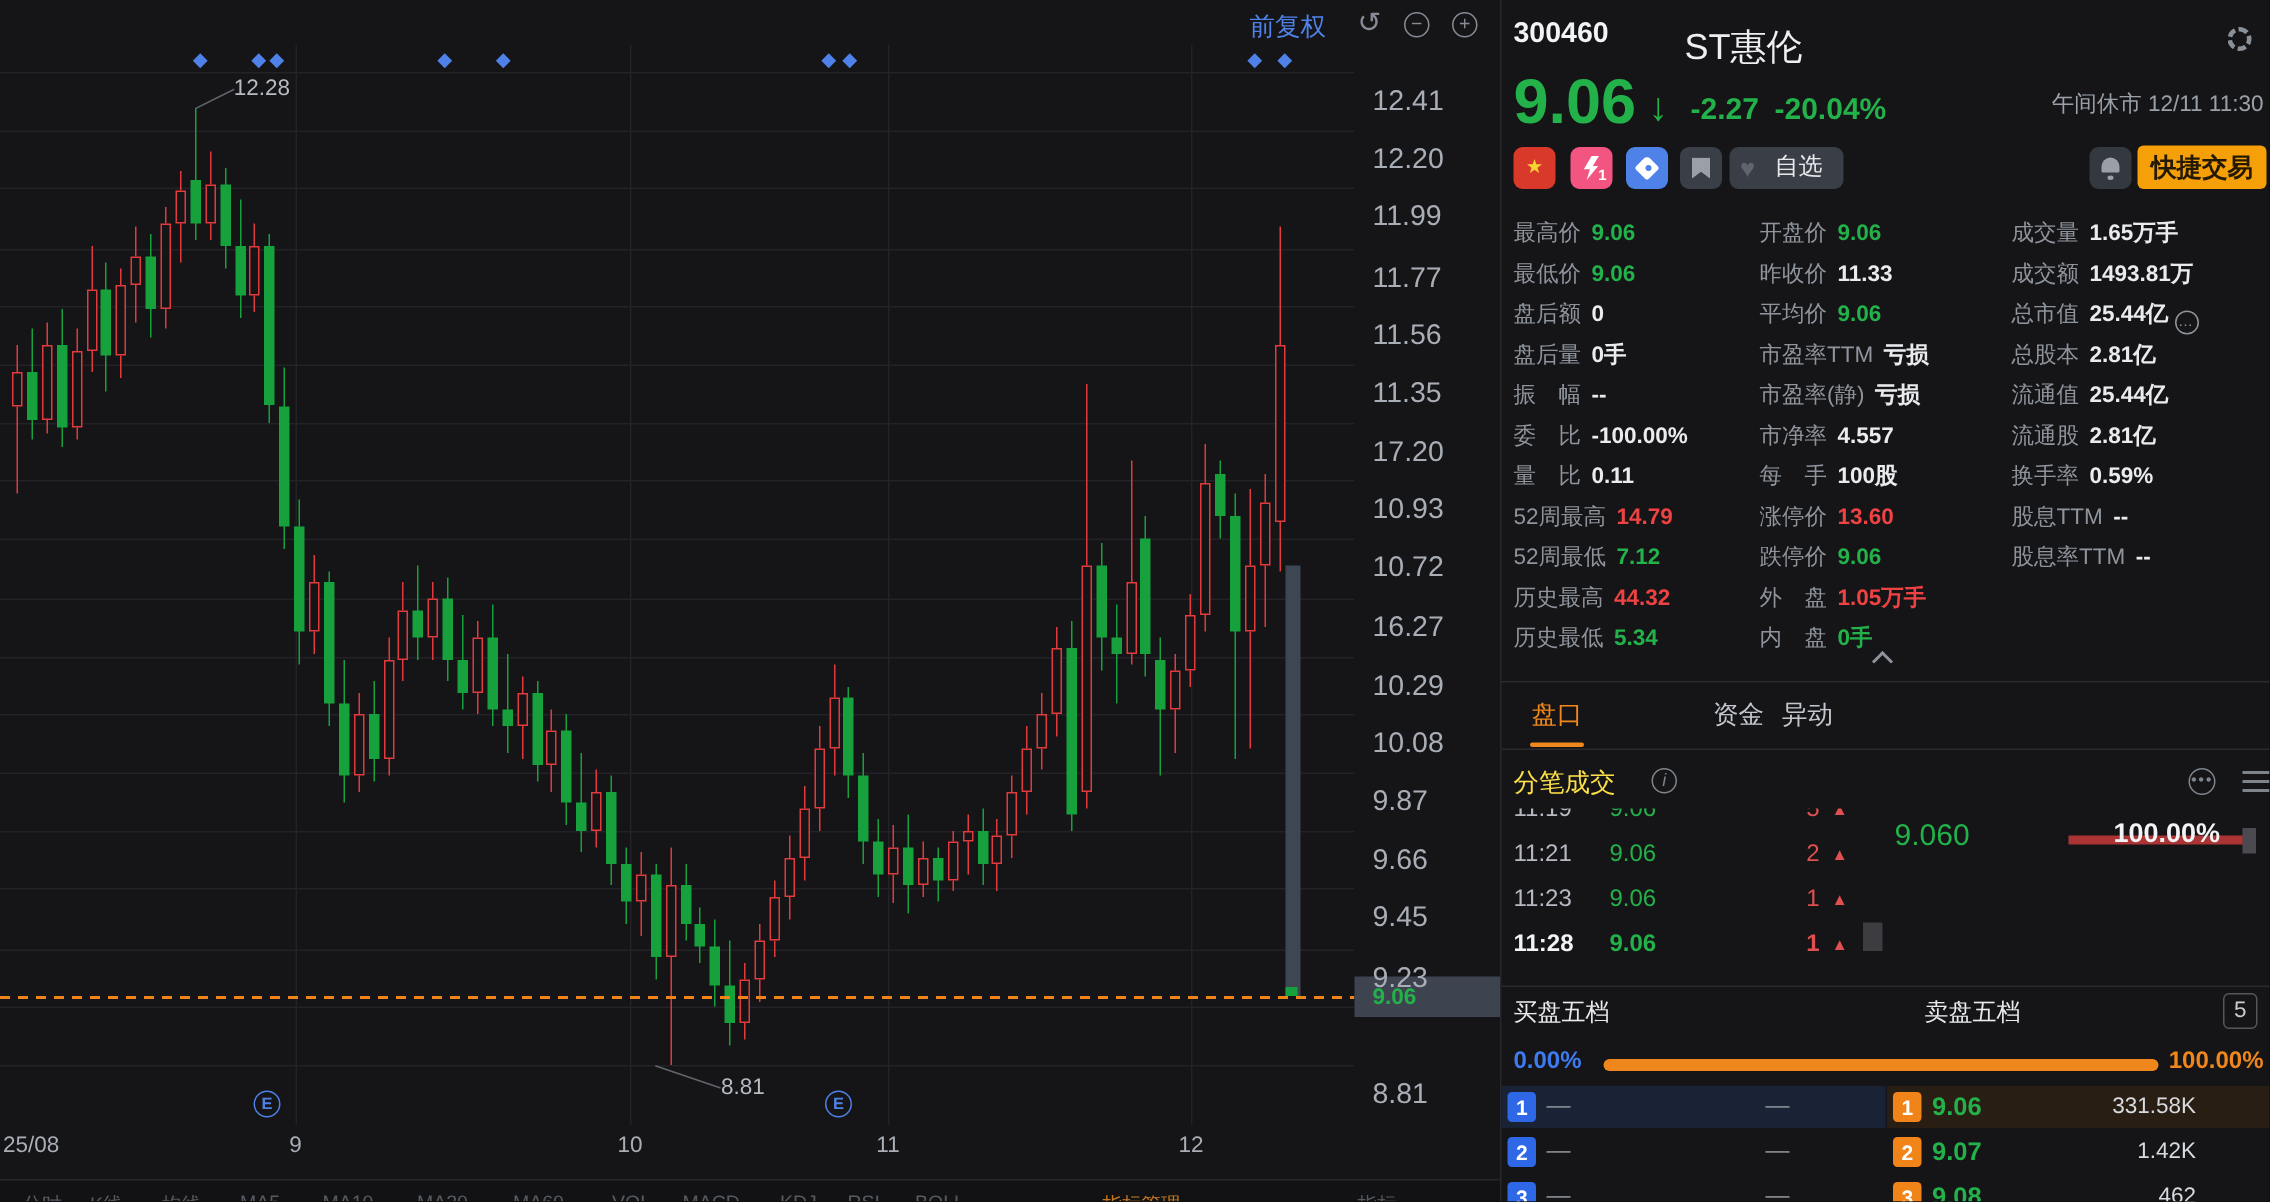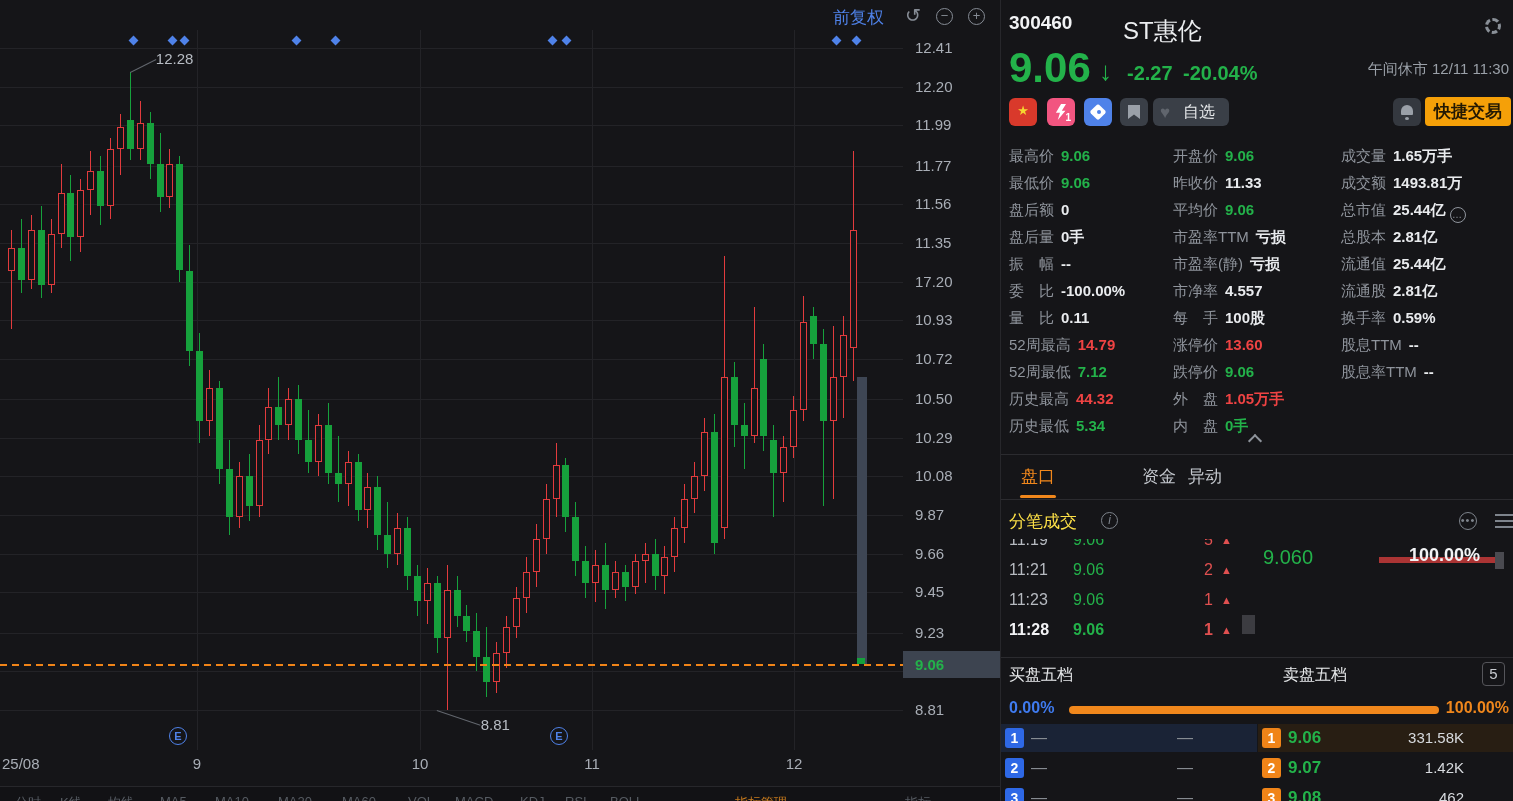--- a/index.html
+++ b/index.html
@@ -6,21 +6,21 @@
   *{box-sizing:border-box;font-family:"Liberation Sans","DejaVu Sans",sans-serif;}
   #app{position:relative;width:1513px;height:801px;background:#151518;overflow:hidden;color:#d7dade;}
   
   #chart-wrap{position:absolute;left:0;top:0;width:1000px;height:801px;background:#151518;}
   #chart-canvas{position:absolute;left:0;top:0;width:903px;height:786px;overflow:hidden;}
   .gridline-h{position:absolute;left:0;width:903px;height:1px;background:#232327;}
   .gridline-v{position:absolute;top:30px;width:1px;height:720px;background:#232327;}
   .wick{position:absolute;width:1px;}
   .body-up{position:absolute;border:1px solid #e23b3d;background:#151518;}
   .body-down{position:absolute;background:#16a13c;}
-  .yaxis-label{position:absolute;left:915px;font-size:15px;color:#a9aeb6;}
+  .yaxis-label{position:absolute;left:915px;font-size:19px;color:#a9aeb6;margin-top:18px;}
   .xaxis-label{position:absolute;top:755px;font-size:15px;color:#a9aeb6;}
   .diamond{position:absolute;width:7px;height:7px;background:#4f82e9;transform:rotate(45deg);top:37px;}
   .ecircle{position:absolute;top:727px;width:18px;height:18px;border:1.5px solid #4f82e9;border-radius:50%;
            color:#4f82e9;font-size:11px;font-weight:bold;text-align:center;line-height:16px;}
   .anno{position:absolute;font-size:15px;color:#b7bcc3;}
   .anno-line{position:absolute;height:1px;background:#62666d;transform-origin:0 0;}
   #price-line{position:absolute;left:0;width:903px;height:2px;
     background:repeating-linear-gradient(90deg,#f08418 0 7px,transparent 7px 12px);}
   #cur-price-box{position:absolute;left:903px;width:97px;height:27px;background:#3d4450;
     color:#23b24a;font-size:15px;font-weight:bold;line-height:27px;padding-left:12px;}
@@ -363,21 +363,21 @@
       </div>
   <div class="yaxis-label" style="top: 39px;">12.41</div>
       <div class="yaxis-label" style="top: 77.6169px;">12.20</div>
       <div class="yaxis-label" style="top: 116.234px;">11.99</div>
       <div class="yaxis-label" style="top: 156.69px;">11.77</div>
       <div class="yaxis-label" style="top: 195.306px;">11.56</div>
       <div class="yaxis-label" style="top: 233.923px;">11.35</div>
       <div class="yaxis-label" style="top: 272.54px;">17.20</div>
       <div class="yaxis-label" style="top: 311.157px;">10.93</div>
       <div class="yaxis-label" style="top: 349.774px;">10.72</div>
-      <div class="yaxis-label" style="top: 390.23px;">10.50</div>
+      <div class="yaxis-label" style="top: 390.23px;">16.27</div>
       <div class="yaxis-label" style="top: 428.847px;">10.29</div>
       <div class="yaxis-label" style="top: 467.464px;">10.08</div>
       <div class="yaxis-label" style="top: 506.081px;">9.87</div>
       <div class="yaxis-label" style="top: 544.697px;">9.66</div>
       <div class="yaxis-label" style="top: 583.314px;">9.45</div>
       <div class="yaxis-label" style="top: 623.77px;">9.23</div>
       <div class="yaxis-label" style="top: 701.004px;">8.81</div>
       <div class="xaxis-label" style="left: 2px;">25/08</div>
       <div class="xaxis-label" style="left: 197px; transform: translateX(-50%);">9</div>
       <div class="xaxis-label" style="left: 420px; transform: translateX(-50%);">10</div>

